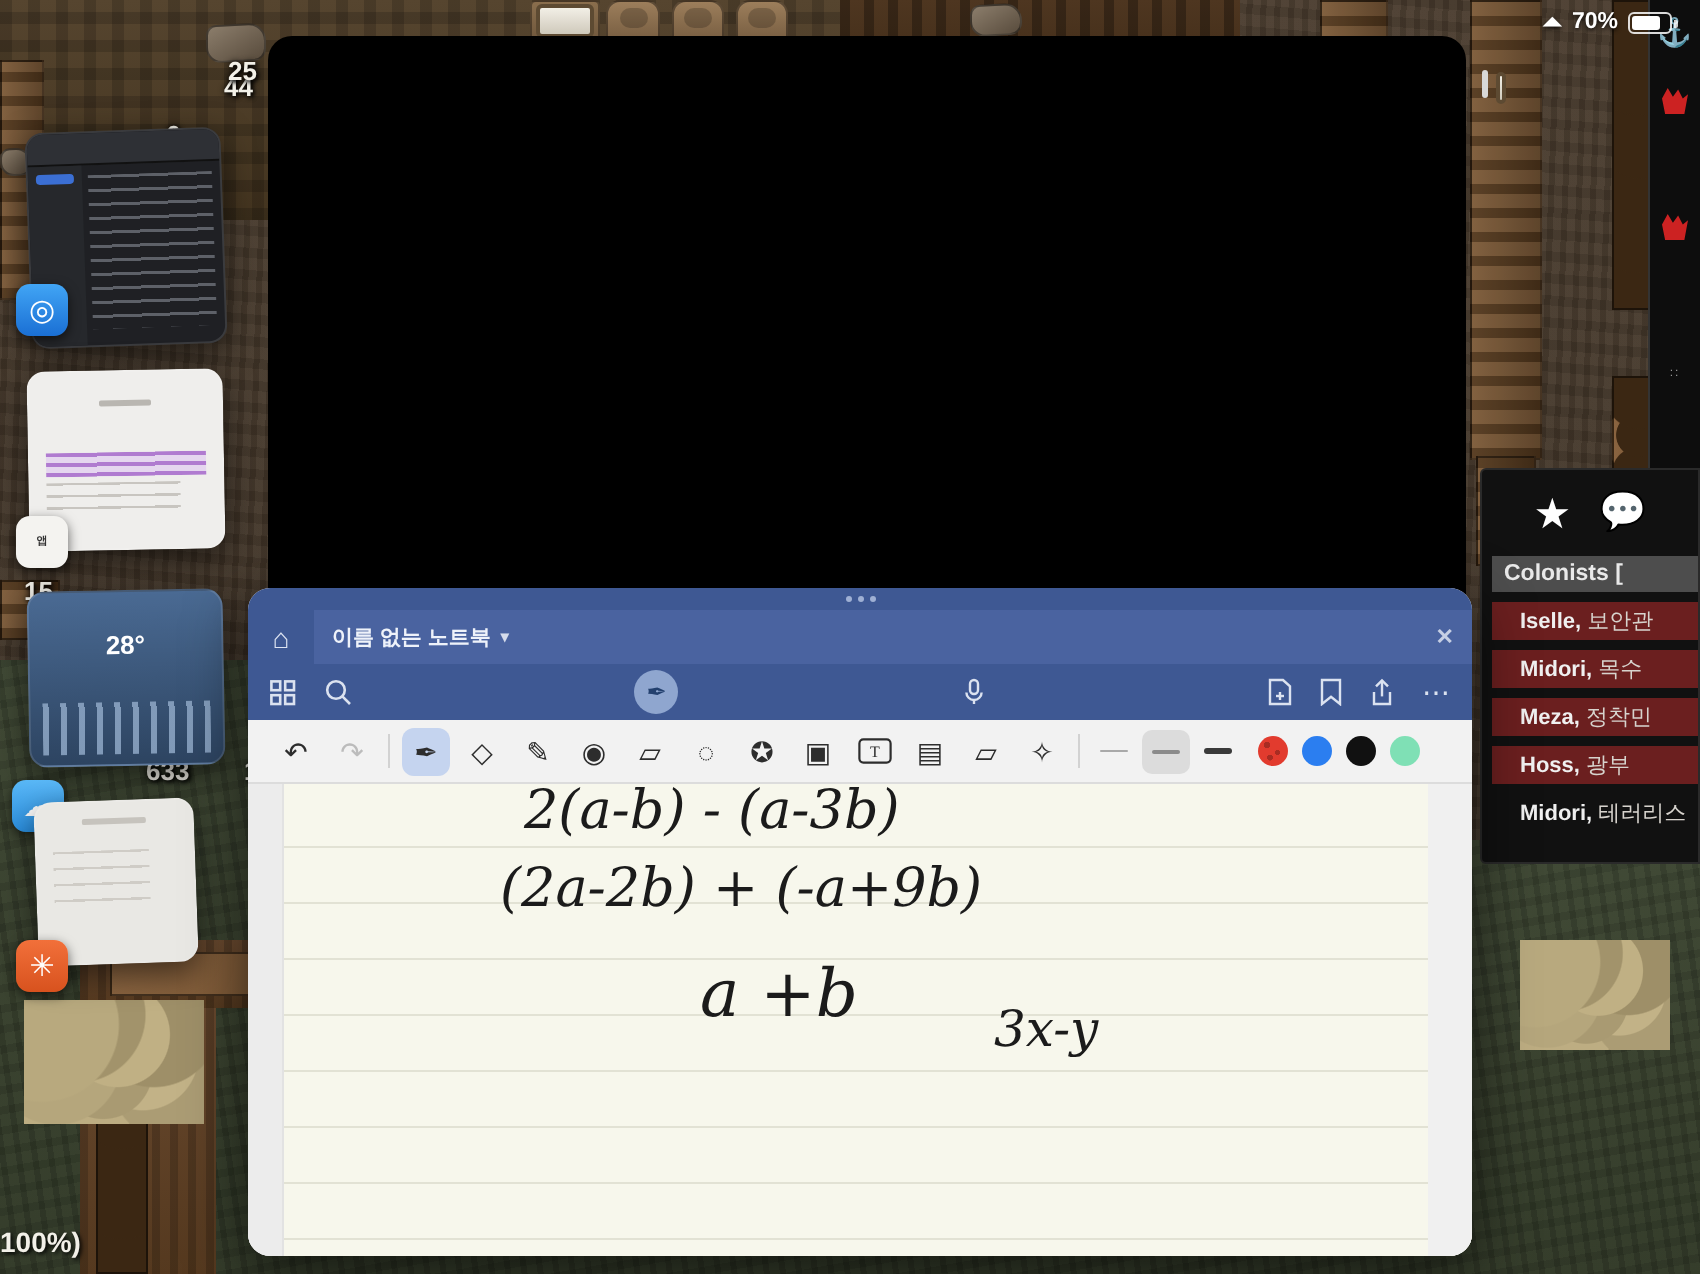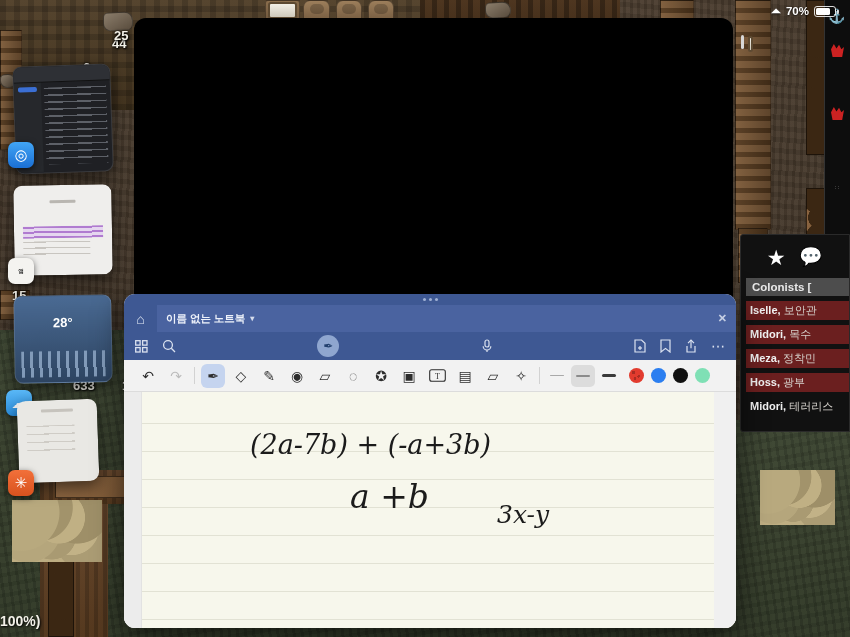--- a/index.html
+++ b/index.html
@@ -193,21 +193,21 @@
   }
   #rw-colonist-icons { display:flex; gap:14px; justify-content:center; padding:6px 0 10px; }
   .rw-star { color:#fff; font-size:21px; line-height:1; }
   .rw-bubble { color:#fff; font-size:19px; line-height:1; }
   #rw-colonists-header {
     background:#4d4d4d; color:#e9e9e9; font-size:11.5px;
     padding:3px 6px; margin:0 0 5px 5px; font-weight:bold;
     white-space:nowrap; overflow:hidden;
   }
   .rw-colonist-row {
-    font-size:11px; padding:2px 4px; margin:0 0 5px 5px;
+    font-size:11px; padding:2px 14px; margin:0 0 5px 5px;
     white-space:nowrap; overflow:hidden; font-weight:bold;
   }
   .rw-colonist-row.highlight { background:#6b1f1f; }
   .rw-name { color:#f0f0f0; }
   .rw-job { color:#d7d3cd; font-weight:normal; }
 
   
   #black-overlay {
     position:absolute; left:134px; top:18px; width:599px; height:320px;
     background:#000; border-radius:12px; z-index:15;
@@ -592,21 +592,22 @@
     <div id="note-page">
       <div class="rule" style="top:31px;"></div>
       <div class="rule" style="top:59px;"></div>
       <div class="rule" style="top:87px;"></div>
       <div class="rule" style="top:115px;"></div>
       <div class="rule" style="top:143px;"></div>
       <div class="rule" style="top:171px;"></div>
       <div class="rule" style="top:199px;"></div>
       <div class="rule" style="top:227px;"></div>
 
-      <div class="hw" style="left:108px;top:37px;font-size:27px;">(2a-7b) + (-a+3b)</div>
+      <div class="hw" style="left:120px;top:-2px;font-size:27px;">2(a-b) - (a-3b)</div>
+      <div class="hw" style="left:108px;top:37px;font-size:27px;">(2a-2b) + (-a+9b)</div>
       <div class="hw" style="left:208px;top:85px;font-size:33px;">a +b</div>
       <div class="hw" style="left:355px;top:108px;font-size:25px;">3x-y</div>
 
       <div id="page-curl">
         <svg width="16" height="16" viewBox="0 0 16 16">
             <path d="M13 2c-6 1.5-9 5.5-8 12" fill="none" stroke="#1d1d1d" stroke-width="2.4" stroke-linecap="round"></path>
           </svg>
       </div>
     </div>
     <div id="notes-right-edge"></div>

